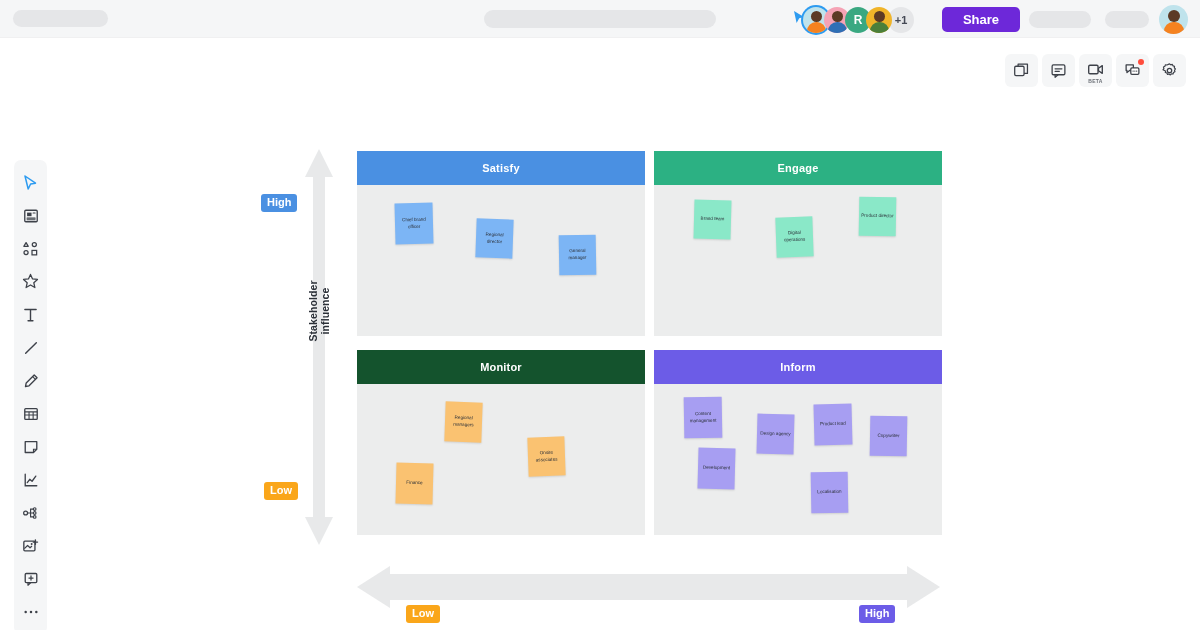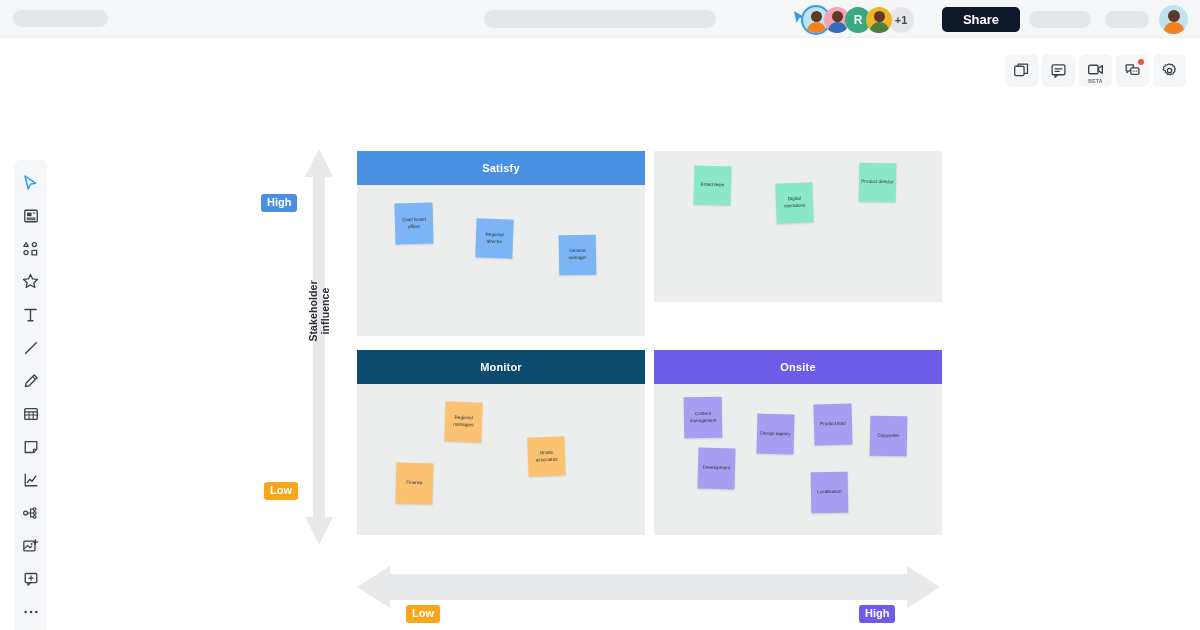--- a/index.html
+++ b/index.html
@@ -46,21 +46,21 @@
   .av-body-b { background: #2f6fb5; }
   .av-body-g { background: #4b7f3a; }
   .av-plus {
     width: 26px; height: 26px; border-radius: 50%; background: #e5e6e8;
     margin-left: -4px; display: flex; align-items: center; justify-content: center;
     font-size: 11px; color: #454955; font-weight: 600;
   }
   .share-btn {
     position: absolute; left: 942px; top: 7px;
     width: 78px; height: 25px; border-radius: 5px;
-    background: #0f172a; color: #fff;
+    background: #6d28d9; color: #fff;
     font-size: 13px; font-weight: 600;
     display: flex; align-items: center; justify-content: center;
     border: none; cursor: pointer;
     font-family: "Liberation Sans", sans-serif;
   }
   .av-me {
     position: absolute; left: 1159px; top: 5px;
     width: 29px; height: 29px; border-radius: 50%; background: #bfe3ec;
     overflow: hidden;
   }
@@ -365,50 +365,51 @@
           <div class="note" style="left: 119px; top: 34px; width: 37px; height: 39px; background: rgb(124, 181, 245); transform: rotate(2deg);">
             <span>Regional director</span>
           </div>
           <div class="note" style="left: 202px; top: 50px; width: 37px; height: 40px; background: rgb(124, 181, 245); transform: rotate(-1deg);">
             <span>General manager</span>
           </div>
         </div>
     </div>
 
     <div class="quadrant q-engage">
+      <div class="q-head" style="background: rgb(44, 177, 131);">Engage</div>
       <div class="q-body">
           <div class="note" style="left: 40px; top: 15px; width: 37px; height: 39px; background: rgb(138, 232, 200); transform: rotate(1.5deg);">
             <span>Brand team</span>
           </div>
           <div class="note" style="left: 122px; top: 32px; width: 37px; height: 40px; background: rgb(138, 232, 200); transform: rotate(-2deg);">
             <span>Digital operations</span>
           </div>
           <div class="note" style="left: 205px; top: 12px; width: 37px; height: 39px; background: rgb(138, 232, 200); transform: rotate(1deg);">
             <span>Product director</span>
           </div>
         </div>
     </div>
 
     <div class="quadrant q-monitor">
-      <div class="q-head" style="background: #0c4a6e;">Monitor</div>
+      <div class="q-head" style="background: #14532d;">Monitor</div>
       <div class="q-body">
           <div class="note" style="left: 88px; top: 18px; width: 37px; height: 40px; background: rgb(250, 194, 113); transform: rotate(2deg);">
             <span>Regional managers</span>
           </div>
           <div class="note" style="left: 171px; top: 53px; width: 37px; height: 39px; background: rgb(250, 194, 113); transform: rotate(-2deg);">
             <span>Onsite associates</span>
           </div>
           <div class="note" style="left: 39px; top: 79px; width: 37px; height: 41px; background: rgb(250, 194, 113); transform: rotate(1.5deg);">
             <span>Finance</span>
           </div>
         </div>
     </div>
 
     <div class="quadrant q-inform">
-      <div class="q-head" style="background: rgb(108, 92, 231);">Onsite</div>
+      <div class="q-head" style="background: rgb(108, 92, 231);">Inform</div>
       <div class="q-body">
           <div class="note" style="left: 30px; top: 13px; width: 38px; height: 41px; background: rgb(167, 158, 242); transform: rotate(-1deg);">
             <span>Content management</span>
           </div>
           <div class="note" style="left: 103px; top: 30px; width: 37px; height: 40px; background: rgb(167, 158, 242); transform: rotate(1.5deg);">
             <span>Design agency</span>
           </div>
           <div class="note" style="left: 160px; top: 20px; width: 38px; height: 41px; background: rgb(167, 158, 242); transform: rotate(-1.5deg);">
             <span>Product lead</span>
           </div>

